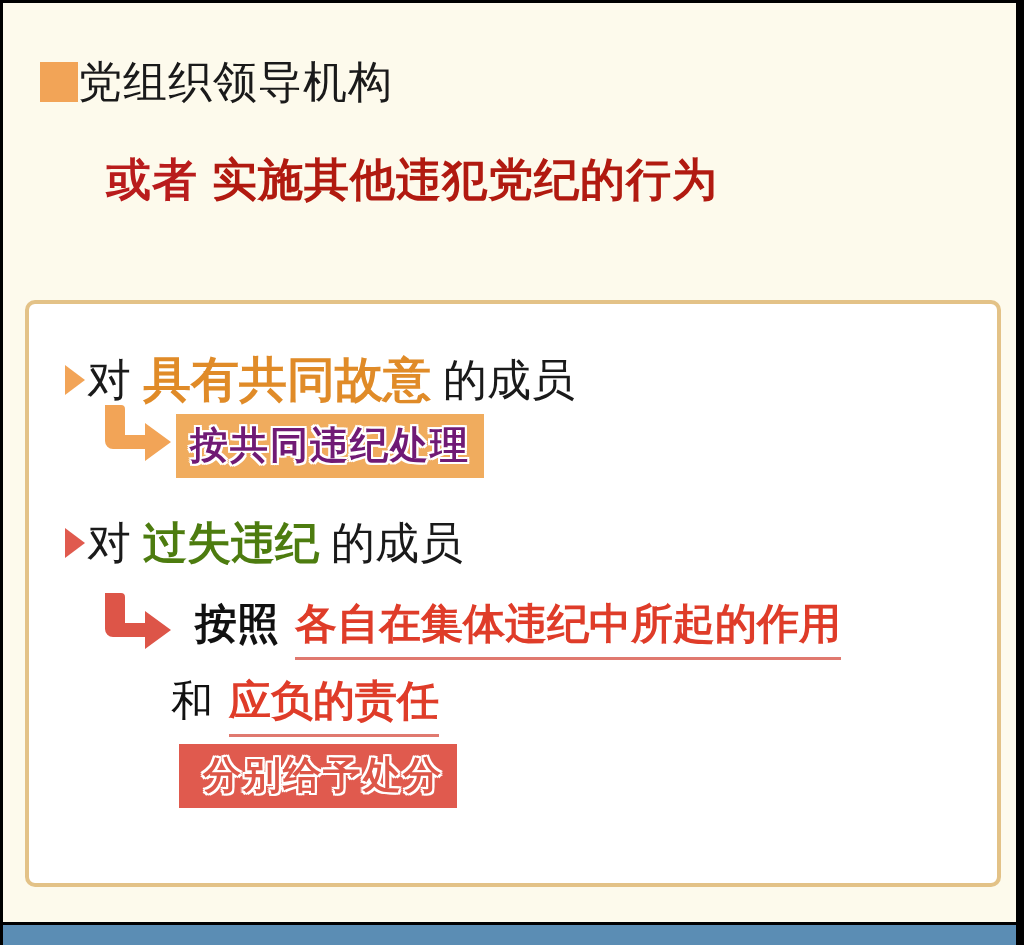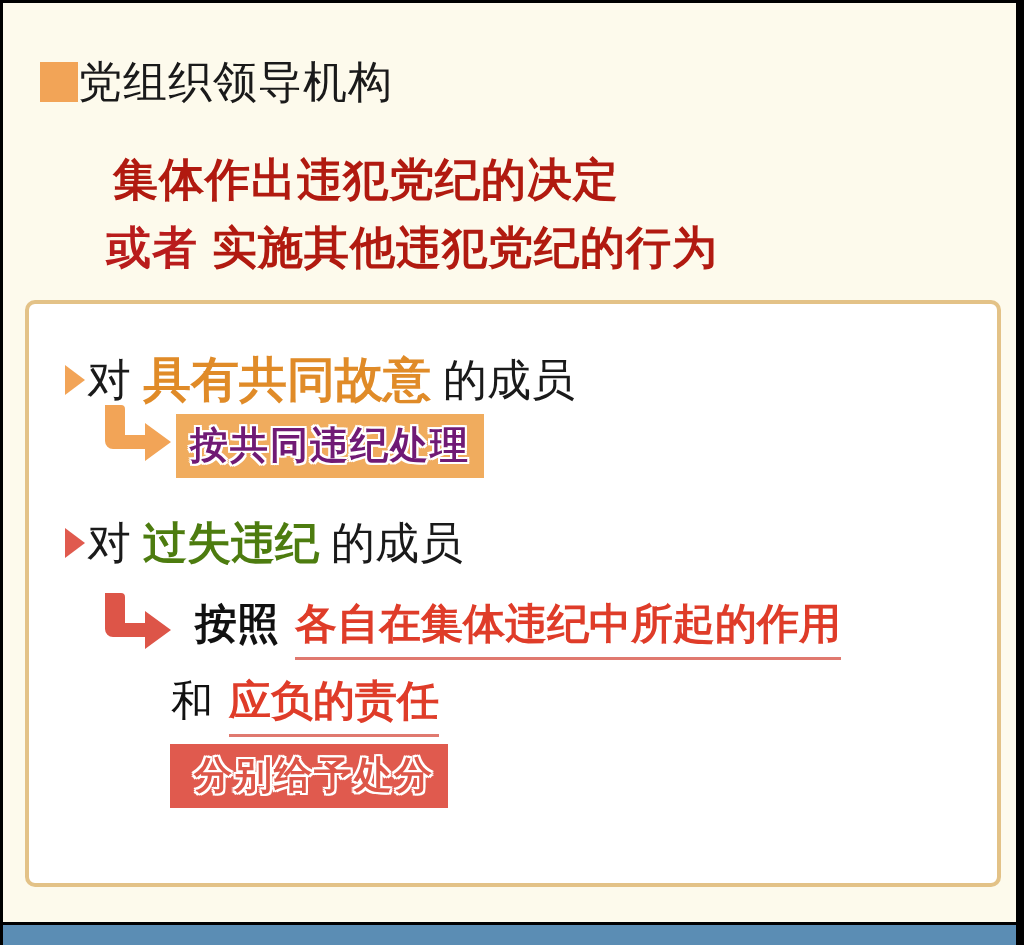--- a/index.html
+++ b/index.html
@@ -198,23 +198,20 @@
 <body>
 
 <div id="slide">
 
   <div class="header-row">
     <div class="header-square"></div>
     <div class="header-title">党组织领导机构</div>
   </div>
 
   <div class="headline">
-    <div class="headline-line">
-      <span class="hl-red">集体作出违犯党纪的决定</span>
-    </div>
     <div class="headline-line line2">
       <span class="hl-black">或者</span><span class="hl-red">实施其他违犯党纪的行为</span>
     </div>
   </div>
 
   <div class="card"></div>
 
   <div class="bullet-row" style="left:62px; top:345px;">
     <span class="tri tri-orange"></span>
     <span class="b-text">对</span>
@@ -246,17 +243,17 @@
   <div class="arrow-line" style="left:168px; top:600px;margin-left:24px;">
     <span class="al-black">按照</span>
     <span class="al-red-underline">各自在集体违纪中所起的作用</span>
   </div>
 
   <div class="arrow-line" style="left:168px; top:677px;">
     <span class="al-plain">和</span>
     <span class="al-red-underline">应负的责任</span>
   </div>
 
-  <div class="badge badge-red" style="left:167px; top:741px;padding-left:24px;">分别给予处分</div>
+  <div class="badge badge-red" style="left:176px; top:741px;padding-left:24px;">分别给予处分</div>
 
   <div class="bottom-strip"></div>
 
 </div>
 
 </body></html>

